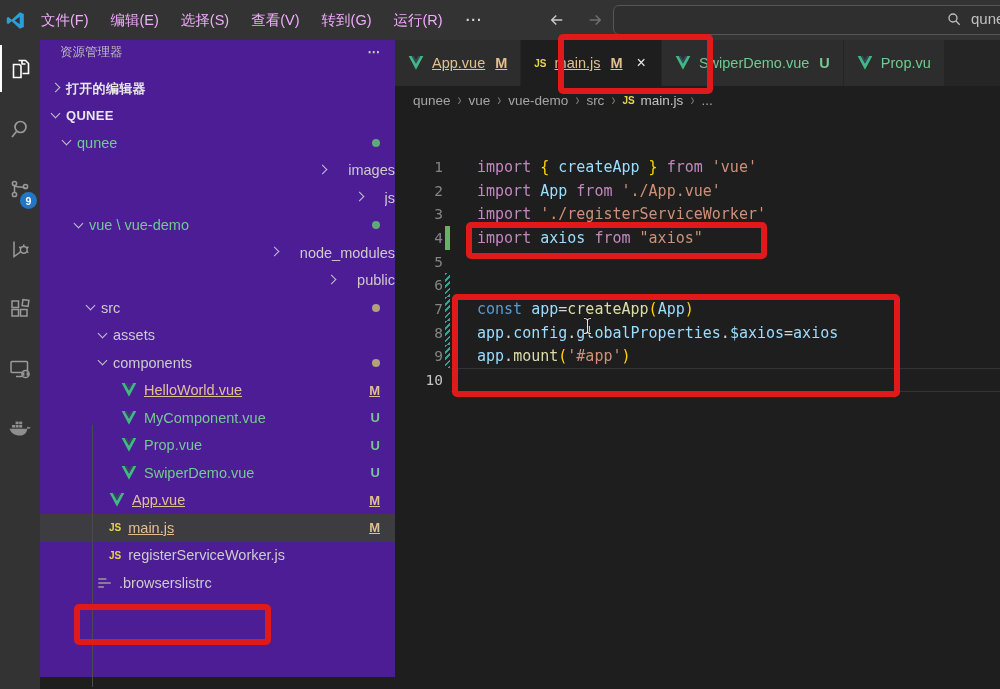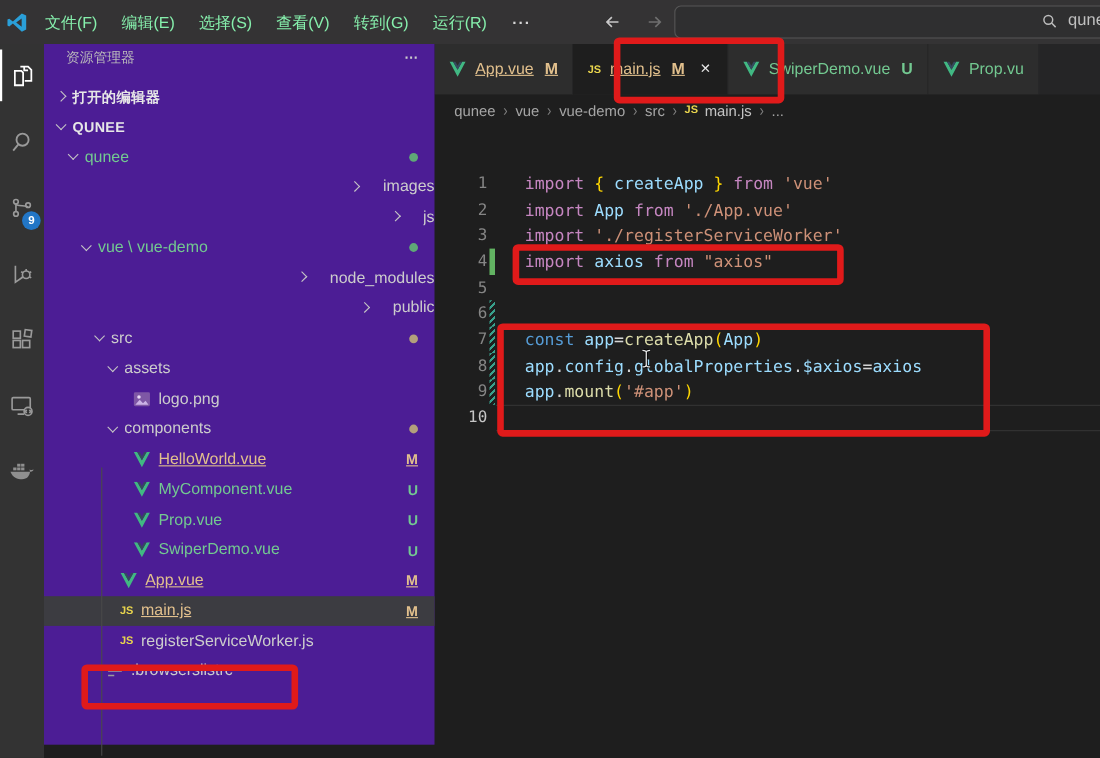--- a/index.html
+++ b/index.html
@@ -9,21 +9,21 @@
     font-family:"Liberation Sans", sans-serif; font-size:14px;
     -webkit-font-smoothing:antialiased;
   }
   svg { display:block; }
 
   
   .titlebar { position:absolute; left:0; top:0; width:1000px; height:40px;
     background:#343334; display:flex; align-items:center; z-index:5; }
   .vslogo { width:30px; height:40px; display:flex; align-items:center; justify-content:center; }
   .menu { display:flex; align-items:center; }
-  .menu-item { padding:5px 11px; font-size:14.5px; color:#86efac; border-radius:5px; cursor:default; }
+  .menu-item { padding:5px 11px; font-size:14.5px; color:#f0abfc; border-radius:5px; cursor:default; }
   .menu-more { padding:5px 12px; color:#d6d6d6; letter-spacing:1px; font-weight:bold; }
   .nav-arrow { width:26px; height:26px; display:flex; align-items:center; justify-content:center; }
   .nav-back { position:absolute; left:544px; }
   .nav-fwd  { position:absolute; left:582px; }
   .cmd-center { position:absolute; left:613px; top:5px; width:500px; height:30px;
     background:#2f2f30; border:1px solid #565656; border-radius:6px; }
   .cmd-search { position:absolute; left:332px; top:4px; display:flex; align-items:center; gap:9px;
     color:#c0c0c0; font-size:15px; }
 
   
@@ -259,32 +259,20 @@
         <span class="right">
           <span class="dot dot-tan"></span>
         </span>
       </div>
       <div class="trow">
         <span class="spacer" style="width: 52px;"></span>
         <span class="chev down"></span>
         <span class="lbl">assets</span>
       </div>
       <div class="trow">
-        <span class="spacer" style="width: 64px;"></span>
-        <span class="spacer" style="width: 3px;"></span>
-        <span style="display: inline-flex;">
-          <svg width="16" height="14" viewBox="0 0 24 21">
-            <rect x="1" y="1" width="22" height="19" rx="2" fill="#7e57a5"></rect>
-            <circle cx="8" cy="7.5" r="2.4" fill="#e8d9f5"></circle>
-            <path d="M3 18l6-7 4.5 5 3.5-3.5 4 5.5z" fill="#cbb2e6"></path>
-          </svg>
-        </span>
-        <span class="lbl">logo.png</span>
-      </div>
-      <div class="trow">
         <span class="spacer" style="width: 52px;"></span>
         <span class="chev down"></span>
         <span class="lbl">components</span>
         <span class="right">
           <span class="dot dot-tan"></span>
         </span>
       </div>
       <div class="trow">
         <span class="spacer" style="width: 64px;"></span>
         <span class="spacer" style="width: 3px;"></span>

